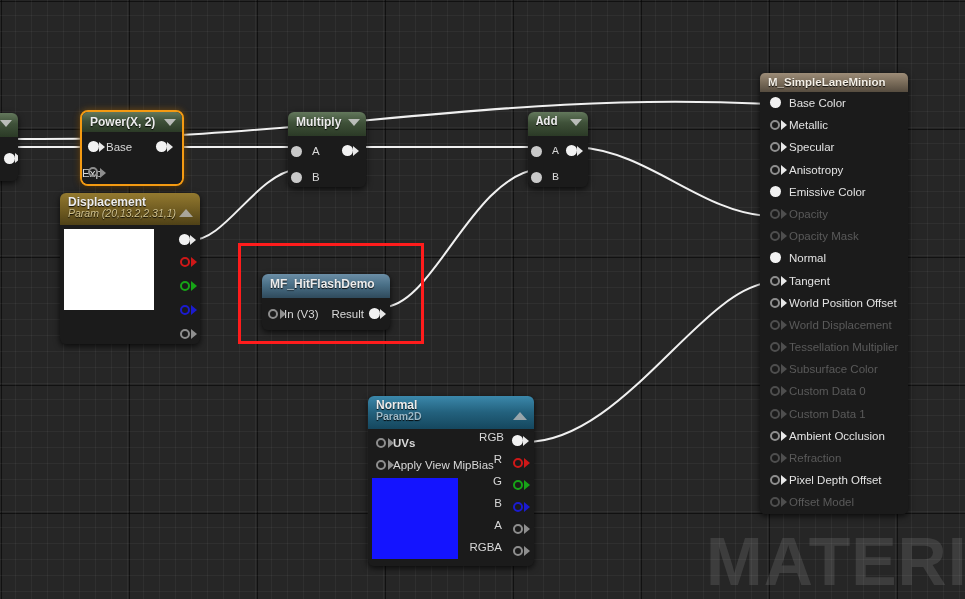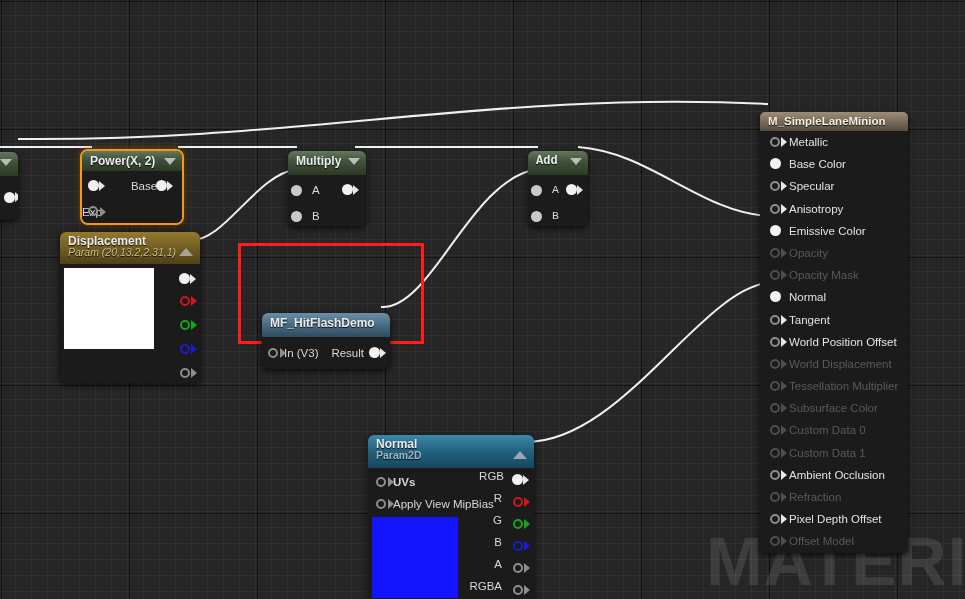--- a/index.html
+++ b/index.html
@@ -48,21 +48,20 @@
     pointer-events: none;
   }
 
   
   .node {
     position: absolute;
     border-radius: 6px;
     background: #191919;
     box-shadow: 0 2px 6px rgba(0,0,0,0.75);
     overflow: hidden;
-    margin-top: 39px;
   }
   .node-hd {
     position: relative;
     height: 24px;
     line-height: 21px;
     padding: 0 8px;
     font-size: 12px;
     font-weight: bold;
     color: #ececec;
     text-shadow: 0 1px 1px rgba(0,0,0,0.9);
@@ -275,21 +274,21 @@
       </div>
     </div>
   </div>
 
   <div class="node" id="node-power">
     <div class="node-hd hd-green">
       <span>Power(X, 2)</span>
       <span class="hd-caret"></span>
     </div>
     <div class="node-body" style="height:52px;">
-      <div class="row" style="top:4px; padding-left:24px;text-align:center;">
+      <div class="row" style="top:4px; padding-left:24px;">
         <span class="pin filled" style="left:6px; top:5px;"></span>
         <span class="pin-tail" style="left:17px; top:6px;"></span>
         <span>Base</span>
         <span class="pin filled" style="left:74px; top:5px;"></span>
         <span class="pin-tail" style="left:85px; top:6px;"></span>
       </div>
       <div class="row" style="top:8px; ">
         <span class="pin hollow" style="left:6px; top:5px;"></span>
         <span class="pin-tail hollow-tail" style="left:18px; top:6px;"></span>
         <span>Exp</span>
@@ -423,22 +422,22 @@
       <span class="pin hollow" style="left:145px; top:117px;"></span>
       <span class="pin-tail grey" style="left:156px; top:117px;"></span>
     </div>
   </div>
 
   <div class="node" id="node-material">
     <div class="node-hd">
       <span>M_SimpleLaneMinion</span>
     </div>
     <div class="node-body" id="material-pins">
+        <div class="mat-row"><span class="pin filled" style="top: 5px;"></span><span>Base Color</span></div>
         <div class="mat-row"><span class="pin hollow"></span><span class="pin-tail"></span><span>Metallic</span></div>
-        <div class="mat-row"><span class="pin filled" style="top: 5px;"></span><span>Base Color</span></div>
         <div class="mat-row"><span class="pin hollow"></span><span class="pin-tail"></span><span>Specular</span></div>
         <div class="mat-row"><span class="pin hollow"></span><span class="pin-tail"></span><span>Anisotropy</span></div>
         <div class="mat-row"><span class="pin filled" style="top: 5px;"></span><span>Emissive Color</span></div>
         <div class="mat-row disabled"><span class="pin hollow"></span><span class="pin-tail"></span><span>Opacity</span></div>
         <div class="mat-row disabled"><span class="pin hollow"></span><span class="pin-tail"></span><span>Opacity Mask</span></div>
         <div class="mat-row"><span class="pin filled" style="top: 5px;"></span><span>Normal</span></div>
         <div class="mat-row"><span class="pin hollow"></span><span class="pin-tail"></span><span>Tangent</span></div>
         <div class="mat-row"><span class="pin hollow"></span><span class="pin-tail"></span><span>World Position Offset</span></div>
         <div class="mat-row disabled"><span class="pin hollow"></span><span class="pin-tail"></span><span>World Displacement</span></div>
         <div class="mat-row disabled"><span class="pin hollow"></span><span class="pin-tail"></span><span>Tessellation Multiplier</span></div>

